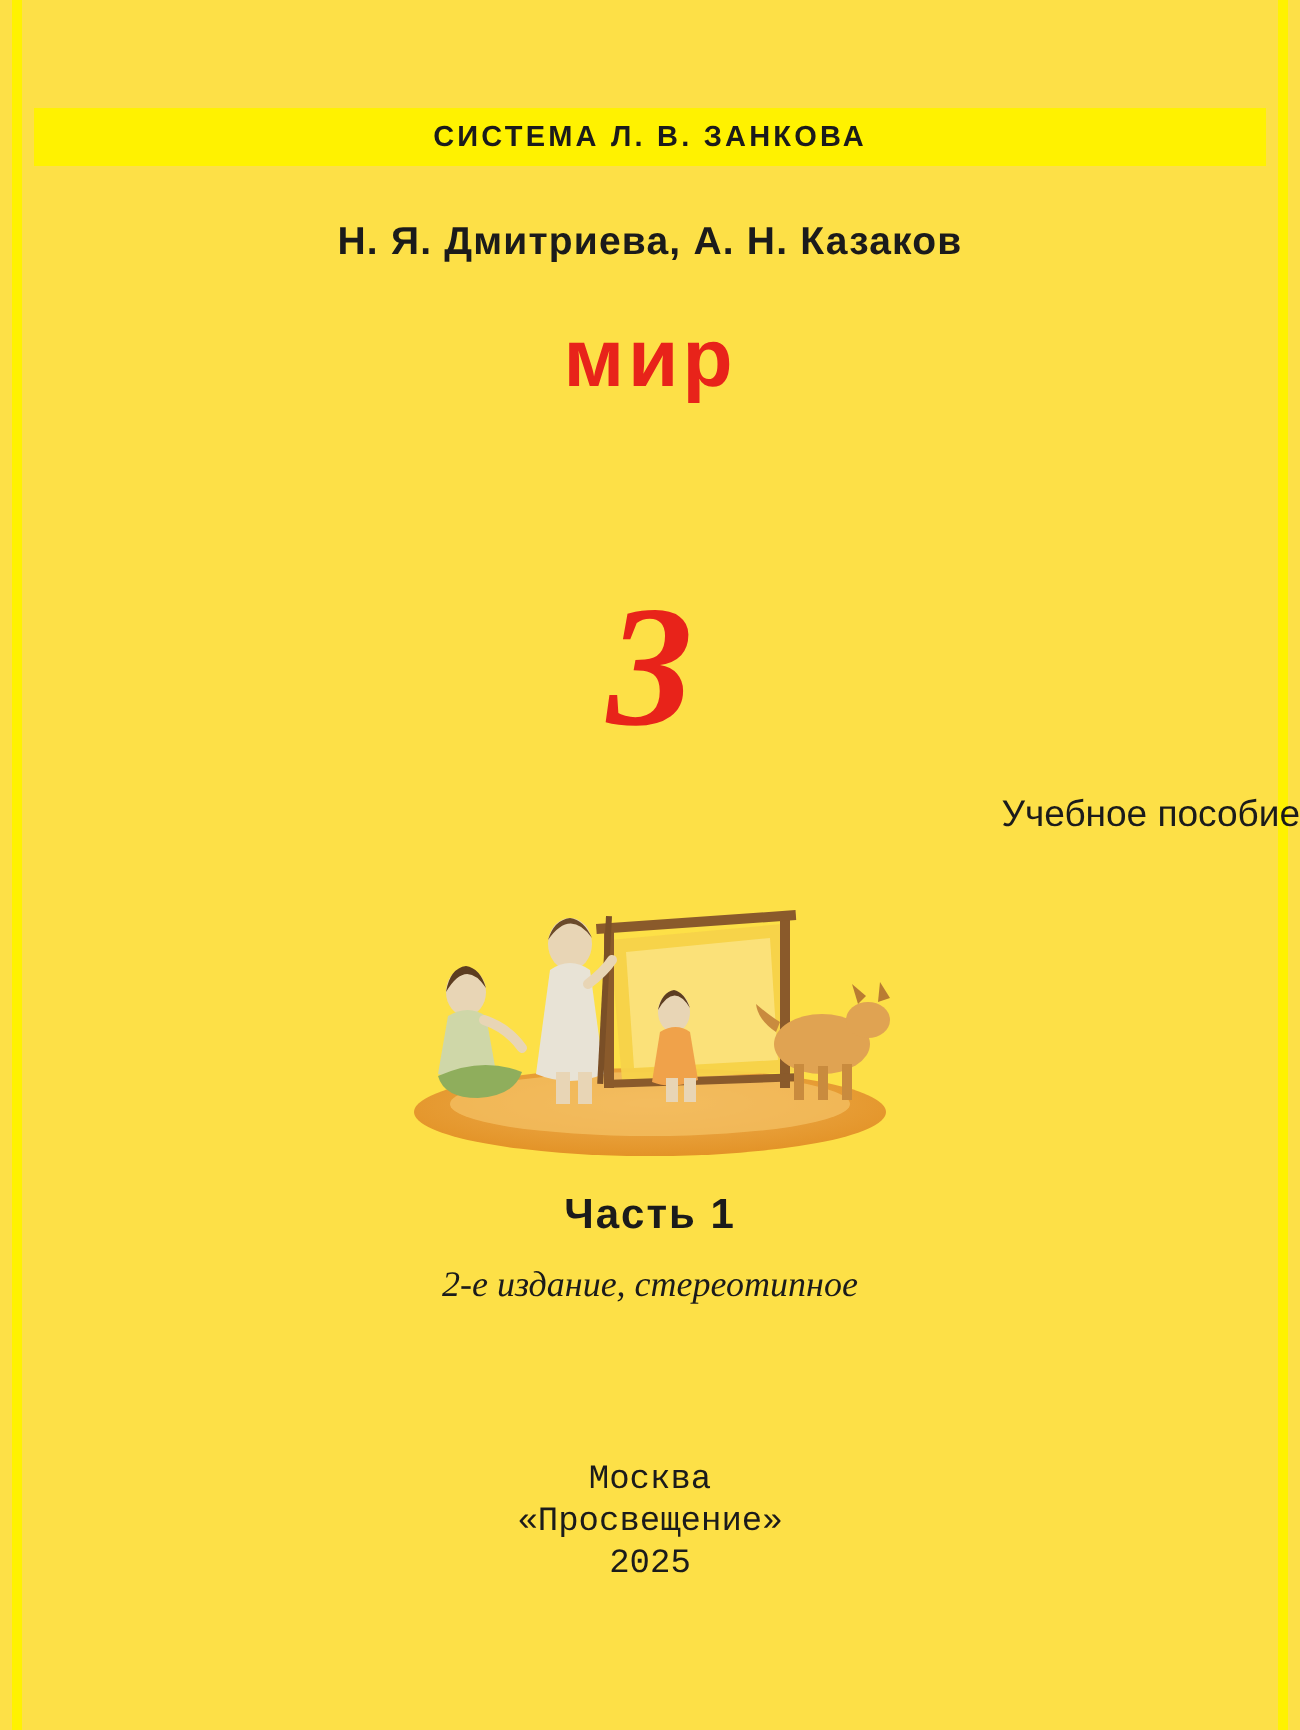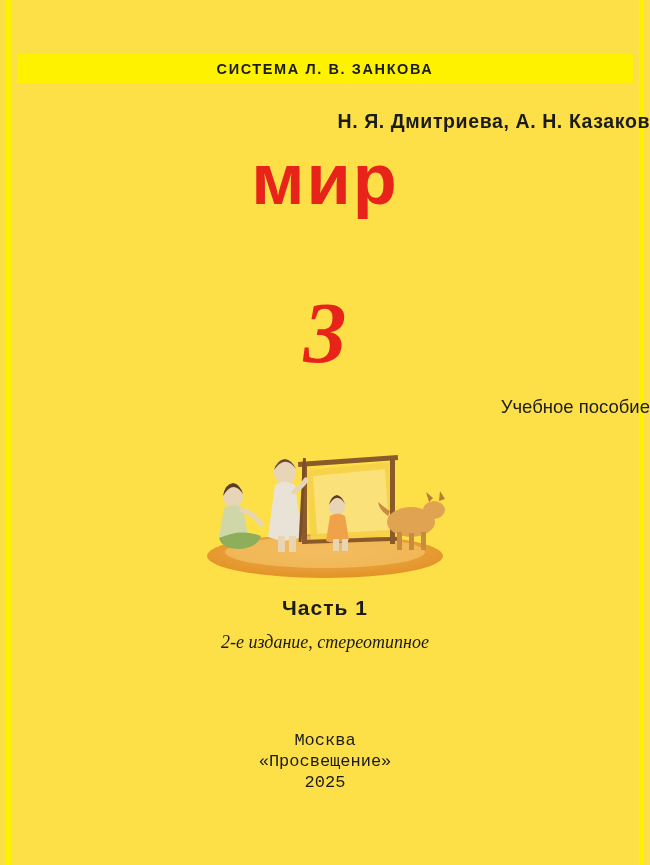--- a/index.html
+++ b/index.html
@@ -55,21 +55,21 @@
     color: #1b1b1b;
     white-space: nowrap;
   }
 
   
   .authors {
     position: absolute;
     left: 0;
     top: 110px;
     width: 650px;
-    text-align: right;
+    text-align: center;
     font-size: 19.5px;
     font-weight: bold;
     color: #1b1b1b;
     letter-spacing: 0.6px;
   }
 
   
   .title-main {
     position: absolute;
     left: 0;
@@ -78,21 +78,21 @@
     text-align: center;
     font-family: "Liberation Sans", sans-serif;
     font-weight: bold;
     font-size: 66px;
     line-height: 70px;
     color: #e8231a;
     letter-spacing: 0px;
   }
   .title-main .line2 {
     display: block;
-    font-size: 72px;
+    font-size: 41px;
     line-height: 62px;
     letter-spacing: 2px;
   }
 
   
   .grade-number {
     position: absolute;
     left: 0;
     top: 290px;
     width: 650px;

